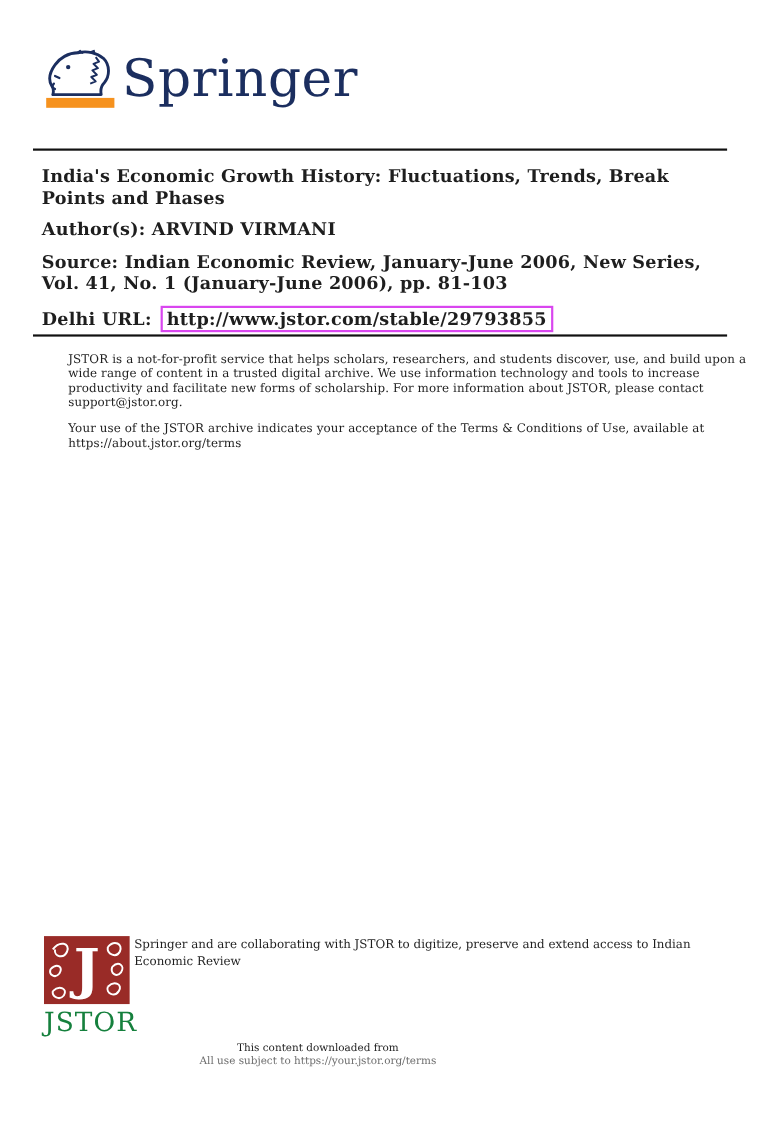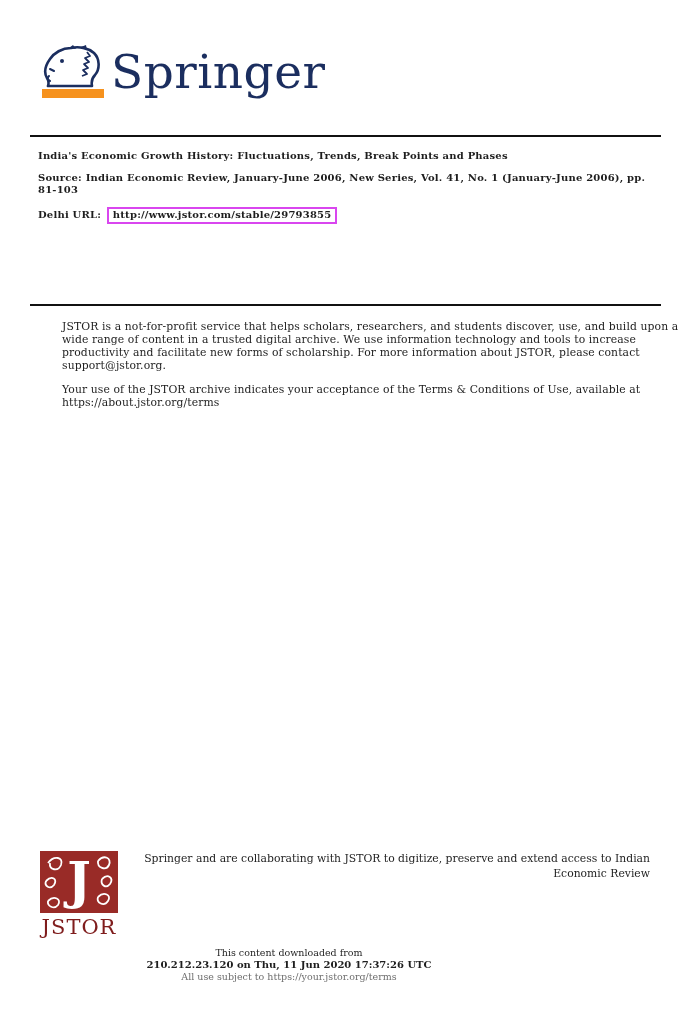--- a/index.html
+++ b/index.html
@@ -25,21 +25,21 @@
   }
 
   
   .rule { position: absolute; left: 30px; width: 631px; height: 2px; background: #111; }
   .rule1 { top: 135px; }
   .rule2 { top: 304px; }
 
   
   .meta {
     position: absolute; left: 38px; top: 150px; width: 626px;
-    font-size: 10px; line-height: 1.22; font-weight: 600;
+    font-size: 16px; line-height: 1.22; font-weight: 600;
     letter-spacing: 0.2px;
   }
   .meta p { margin: 0 0 10px 0; }
   .meta .published { margin-bottom: 8px; }
   .ital { }
   .url-box {
     display: inline-block;
     border: 2px solid #d946ef;
     padding: 0 4px 1px 4px;
     margin-left: 2px;
@@ -54,25 +54,25 @@
   }
   .disclaimer p + p { margin-top: 11px; }
 
   
   .collab { position: absolute; left: 0; top: 0; }
   .jstor-logo-box { position: absolute; left: 40px; top: 851px; }
   .jstor-wordmark {
     position: absolute; left: 40px; top: 915px; width: 78px;
     text-align: center;
     font-family: "DejaVu Serif", serif;
-    font-size: 21px; color: #7f1d1d; letter-spacing: 1px; font-weight: 400;
+    font-size: 24px; color: #15803d; letter-spacing: 1px; font-weight: 400;
   }
   .collab-text {
     position: absolute; left: 122px; top: 852px; width: 528px;
-    font-size: 10.8px; line-height: 1.35; font-weight: 500; text-align: right;
+    font-size: 10.8px; line-height: 1.35; font-weight: 500;
   }
 
   
   .download-note {
     position: absolute; left: 0; top: 947px; width: 578px;
     text-align: center;
     font-size: 9.5px; line-height: 1.22;
   }
   .download-note .line2 { font-size: 10px; font-weight: 600; }
   .download-note .gray { color: #6e6e6e; }
@@ -93,20 +93,21 @@
       <path d="M46 7 l3 4 l-5 2 l4 4 l-5 2 l4 4 l-5 2 l4 4 l-5 2" stroke="#1b2e5f" stroke-width="1.8" fill="none" stroke-linejoin="round"></path>
     </svg>
     <div class="orange-bar"></div>
     <div class="springer-wordmark">Springer</div>
   </header>
 
   <div class="rule rule1"></div>
 
   <section class="meta">
     <p class="title">India's Economic Growth History: Fluctuations, Trends, Break Points and Phases</p>
+    <p class="author">Author(s): ARVIND VIRMANI</p>
     <p class="source"><span>Source: </span><span class="ital">Indian Economic Review</span><span>, January-June 2006, New Series, Vol. 41, No. 1 (January-June 2006), pp. 81-103</span></p>
     <p class="stable"><span>Delhi URL: </span><span class="url-box">http://www.jstor.com/stable/29793855</span></p>
   </section>
 
   <div class="rule rule2"></div>
 
   <section class="disclaimer">
     <p>JSTOR is a not-for-profit service that helps scholars, researchers, and students discover, use, and build upon a wide range of content in a trusted digital archive. We use information technology and tools to increase productivity and facilitate new forms of scholarship. For more information about JSTOR, please contact support@jstor.org.</p>
     <p>Your use of the JSTOR archive indicates your acceptance of the Terms &amp; Conditions of Use, available at https://about.jstor.org/terms</p>
   </section>
@@ -123,17 +124,16 @@
         <path d="M62 28 C68 22 74 27 70 33 C66 38 60 34 62 28" stroke="#ffffff" stroke-width="1.8" fill="none"></path>
         <path d="M58 46 C64 40 72 44 68 50 C64 56 56 52 58 46" stroke="#ffffff" stroke-width="1.8" fill="none"></path>
       </svg>
     </div>
     <div class="jstor-wordmark">JSTOR</div>
     <p class="collab-text"><span class="ital">Springer</span><span> and  are collaborating with JSTOR to digitize, preserve and extend access to </span><span class="ital">Indian Economic Review</span></p>
   </section>
 
   <footer class="download-note">
     <div class="line1">This content downloaded from</div>
-    <div class="line2">210.212.23.120 on Thu, 11 Jun 2020 17:37:26 UTC</div>
     <div class="gray">All use subject to https://your.jstor.org/terms</div>
   </footer>
 
 </div>
 
 </body></html>

